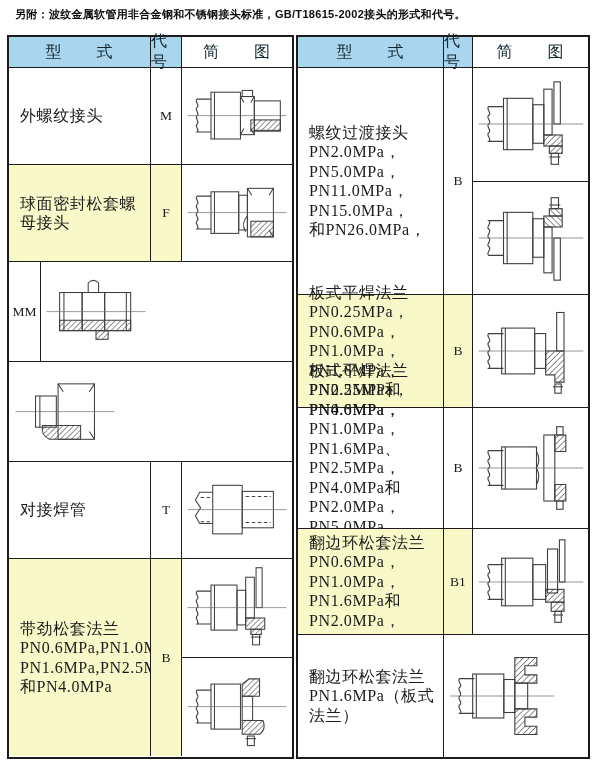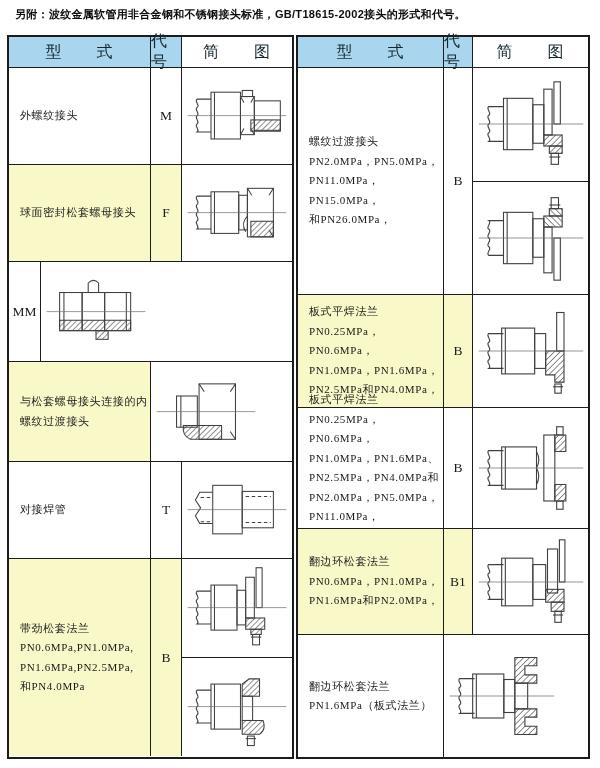--- a/index.html
+++ b/index.html
@@ -20,21 +20,21 @@
   .tr { display:flex; border-top:1px solid var(--border,#1c1c1c); }
   .tr.head-row { border-top:none; }
   .td {
     border-left:1px solid var(--border,#1c1c1c);
     display:flex; align-items:center; justify-content:center;
   }
   .td:first-child { border-left:none; }
   .head-row { height:30px; background:var(--header-bg,#a9d6ee); }
   .head-row .td { font-size:16px; color:#152830; letter-spacing:1px; }
   .c-type { justify-content:flex-start; padding-left:11px; }
-  .type-text { font-size:11px; line-height:19.5px; white-space:pre-line; letter-spacing:0.6px; }
+  .type-text { font-size:16px; line-height:19.5px; white-space:pre-line; letter-spacing:0.6px; }
   .c-code { font-size:13.5px; }
   .tbl-left  .c-type { width:141px; } .tbl-left  .c-code { width:31px; } .tbl-left  .c-diag { width:111px; }
   .tbl-right .c-type { width:145px; } .tbl-right .c-code { width:29px; } .tbl-right .c-diag { width:116px; }
   .head-row .c-type { justify-content:center; padding-left:0; }
   .hl { background:var(--hl-bg,#f8f8c9); }
   .c-diag { background:#fff; }
   .c-diag.split { flex-direction:column; align-items:stretch; }
   .subcell { flex:1; display:flex; align-items:center; justify-content:center; }
   .subcell + .subcell { border-top:1px solid var(--border,#1c1c1c); }
   .dwrap { display:flex; align-items:center; justify-content:center; }
@@ -127,24 +127,20 @@
                 <line x1="95" y1="26" x2="95" y2="70"></line>
                 <rect class="h" x="18" y="58" width="82" height="12"></rect>
                 <rect class="h" x="60" y="70" width="14" height="10"></rect>
                 <line class="cl" x1="3" y1="48" x2="117" y2="48"></line>
               </svg>
             </div>
           </div>
       </div>
 
       <div class="tr" style="height:100px">
-        <div class="td c-type hl">
-            <div class="type-text">与松套螺母接头连接的内
-螺纹过渡接头</div>
-          </div>
         <div class="td c-diag">
             <div class="dwrap">
               <svg class="fit" viewBox="0 0 120 96">
                 <rect x="26" y="30" width="24" height="36"></rect>
                 <line x1="31" y1="30" x2="31" y2="66"></line>
                 <rect x="52" y="16" width="42" height="64"></rect>
                 <path d="M52,16 l6,9 M94,16 l-6,9 M94,80 l-6,-9"></path>
                 <path class="h" d="M34,64 h44 v16 h-36 q-10,-4 -8,-16 z"></path>
                 <line class="cl" x1="3" y1="48" x2="117" y2="48"></line>
               </svg>

